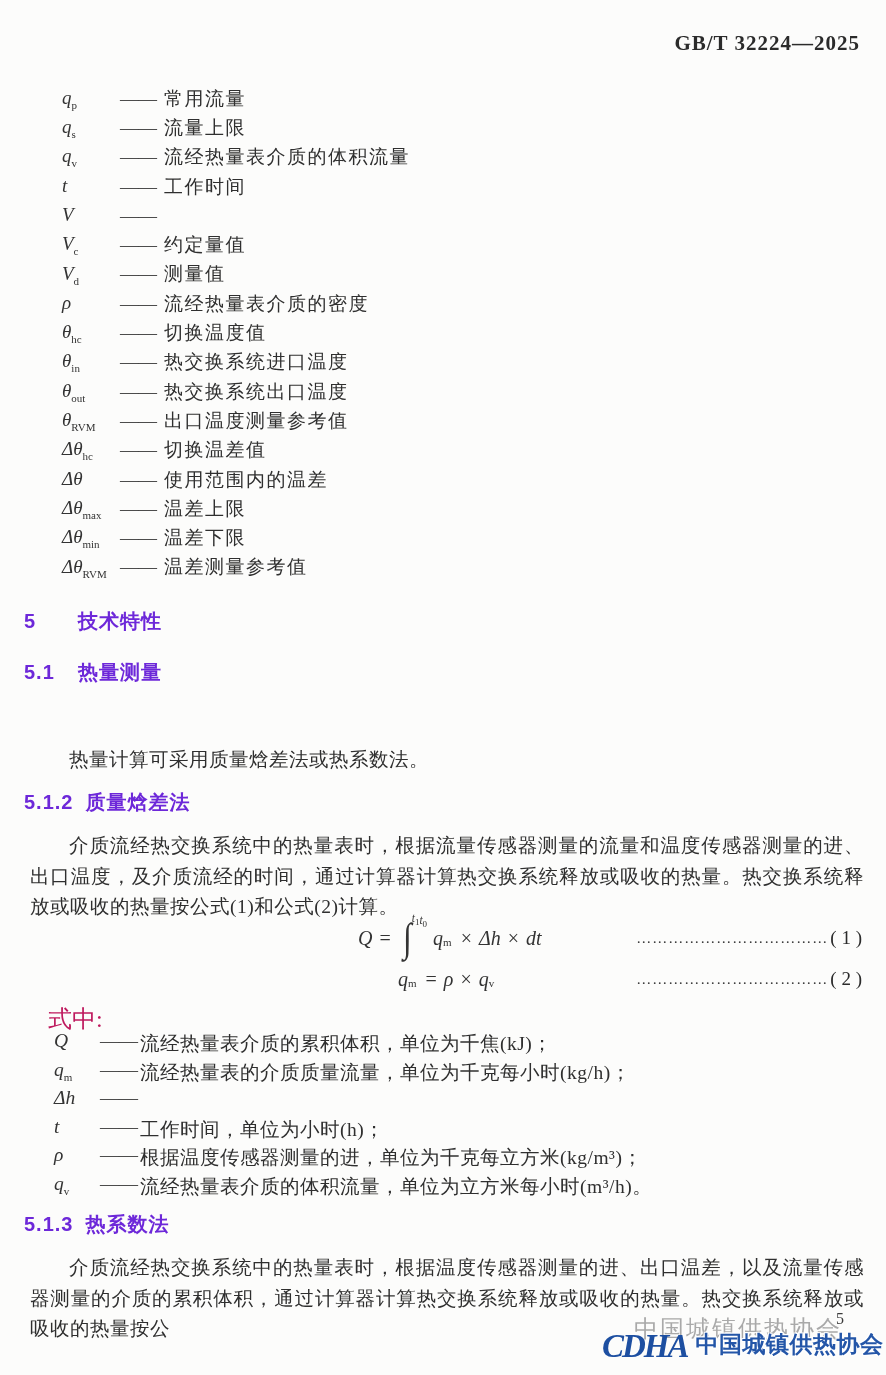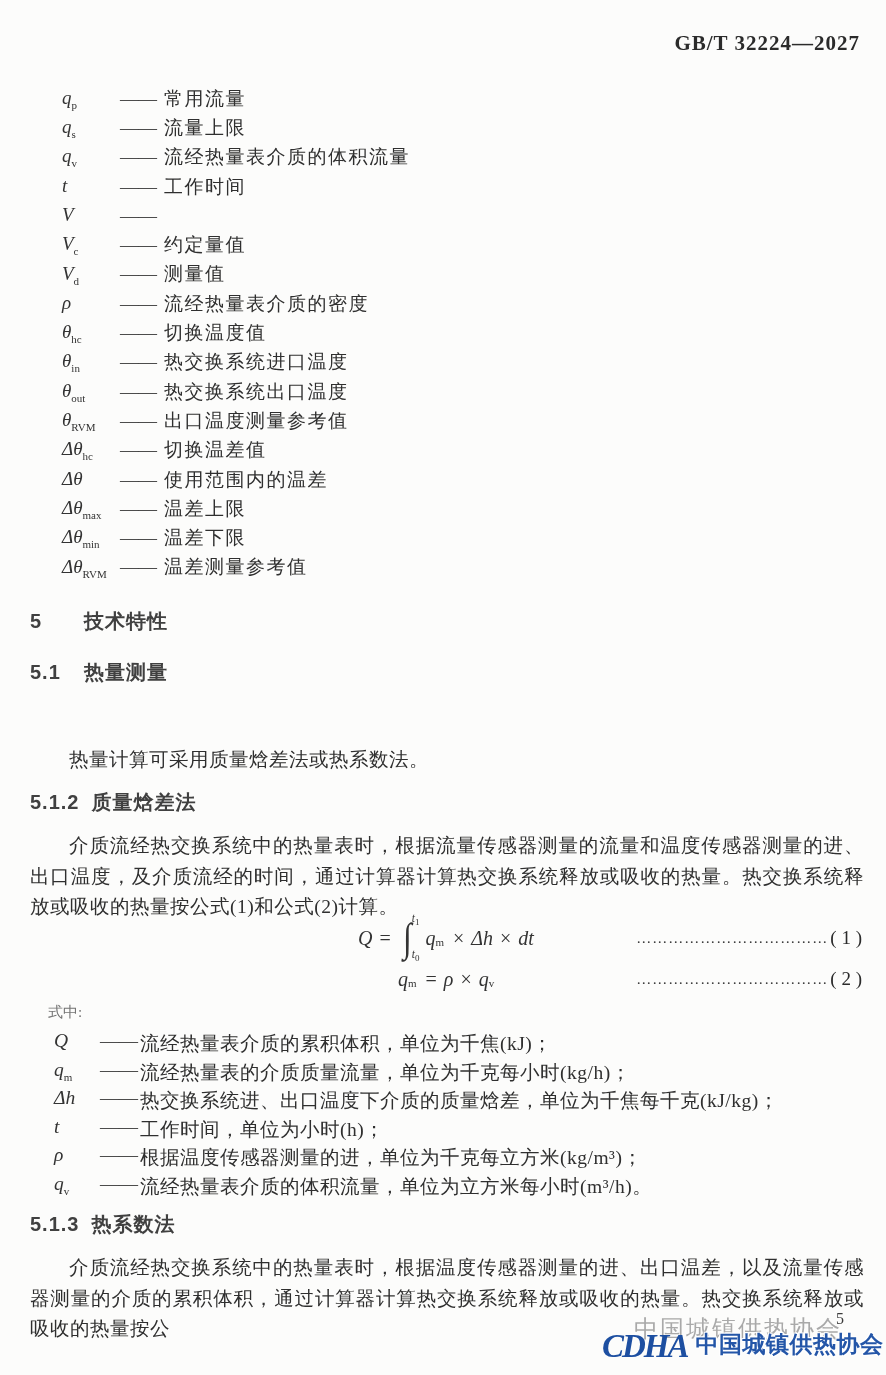--- a/index.html
+++ b/index.html
@@ -20,23 +20,23 @@
   
   .symbols{position:absolute;top:84px;left:62px;right:37px;}
   .sym-row{display:flex;align-items:center;height:29.3px;font-size:19px;}
   .sym{width:58px;font-style:italic;flex:0 0 auto;}
   .sym .sv{font-style:italic;}
   .sym sub,.term sub{font-style:normal;font-size:11px;letter-spacing:0;}
   .dash{width:44px;flex:0 0 auto;font-style:normal;letter-spacing:-1px;color:#444;}
   .def{font-style:normal;letter-spacing:1.5px;color:#2f2f2f;}
   
   .hx{
-    position:absolute;left:30px;
+    position:absolute;left:24px;
     font-family:"Liberation Sans","DejaVu Sans",sans-serif;
-    font-weight:bold;font-size:20px;color:#404040;letter-spacing:1px;
+    font-weight:bold;font-size:20px;color:#6d28d9;letter-spacing:1px;
     white-space:nowrap;
   }
   .hx .h-num{display:inline-block;min-width:42px;margin-right:12px;letter-spacing:1px;}
   .h5{top:608px;}
   .h51{top:659px;}
   .h511{top:704px;}
   .h512{top:789px;}
   .h513{top:1211px;}
   
   .para{
@@ -52,30 +52,30 @@
   .eq1{top:912px;height:52px;}
   .eq2{top:962px;height:34px;}
   .eq1 .eq-body{margin-left:358px;}
   .eq2 .eq-body{margin-left:398px;}
   .eq-body{display:inline-flex;align-items:center;white-space:nowrap;}
   .var{font-style:italic;}
   .vsub{font-style:normal;font-size:11px;position:relative;top:4px;margin-right:2px;}
   .op{font-style:normal;margin:0 7px;color:#333;}
   .int-wrap{display:inline-flex;align-items:center;margin:0 2px 0 4px;}
   .int-sign{font-size:40px;font-style:normal;line-height:1;color:#333;transform:scaleX(.8);}
-  .int-lims{display:inline-flex;flex-direction:column;justify-content:space-between;height:46px;font-size:11.5px;margin-left:-1px;margin-right:4px;}
+  .int-lims{display:inline-flex;flex-direction:row;justify-content:space-between;height:46px;font-size:11.5px;margin-left:-1px;margin-right:4px;}
   .lim{font-style:italic;line-height:1;}
   .lim sub{font-style:normal;font-size:9px;}
   .lim.top{margin-top:-2px;}
   .lim.bot{margin-bottom:-2px;}
   .eq-num{margin-left:auto;white-space:nowrap;display:inline-flex;align-items:center;}
   .leader{font-size:15px;letter-spacing:1px;color:#333;}
   .num{font-size:19px;margin-left:2px;color:#2b2b2b;}
   
-  .explain-label{position:absolute;top:1003px;left:48px;font-size:15px;color:#737373;}
+  .explain-label{position:absolute;top:1003px;left:48px;font-size:24px;color:#be185d;}
   .explain{position:absolute;top:1030px;left:54px;right:18px;}
   .exp-row{display:flex;align-items:flex-start;min-height:28.6px;font-size:19.5px;}
   .term{width:46px;flex:0 0 auto;font-style:italic;}
   .exp-dash{width:40px;flex:0 0 auto;letter-spacing:-1px;color:#444;}
   .exp-def{color:#2f2f2f;letter-spacing:0.5px;}
   
   .footer{position:absolute;top:1310px;right:-4px;width:306px;height:62px;}
   .watermark{
     position:absolute;top:3px;left:50px;z-index:1;
     font-size:24px;color:#a9a9a9;letter-spacing:2px;white-space:nowrap;
@@ -94,21 +94,21 @@
     font-size:23px;font-weight:bold;color:#2456a8;letter-spacing:0.5px;
     font-family:"Liberation Sans","DejaVu Sans",sans-serif;
     text-shadow:-1px -1px 0 #fff,1px -1px 0 #fff,-1px 1px 0 #fff,1px 1px 0 #fff;
   }
 </style>
 </head>
 <body>
 
 <div class="page">
 
-  <div class="std-header">GB/T 32224—2027</div>
+  <div class="std-header">GB/T 32224—2025</div>
 
   <div class="symbols">
     <div class="sym-row">
         <span class="sym"><span class="sv">q</span><sub>p</sub></span>
         <span class="dash">——</span>
         <span class="def">常用流量</span>
       </div>
     <div class="sym-row">
         <span class="sym"><span class="sv">q</span><sub>s</sub></span>
         <span class="dash">——</span>
@@ -248,21 +248,20 @@
         <span class="exp-def">流经热量表介质的累积体积，单位为千焦(kJ)；</span>
       </div>
     <div class="exp-row">
         <span class="term"><span>q</span><sub>m</sub></span>
         <span class="exp-dash">——</span>
         <span class="exp-def">流经热量表的介质质量流量，单位为千克每小时(kg/h)；</span>
       </div>
     <div class="exp-row">
         <span class="term"><span>Δh</span><sub></sub></span>
         <span class="exp-dash">——</span>
-        <span class="exp-def">热交换系统进、出口温度下介质的质量焓差，单位为千焦每千克(kJ/kg)；</span>
       </div>
     <div class="exp-row">
         <span class="term"><span>t</span><sub></sub></span>
         <span class="exp-dash">——</span>
         <span class="exp-def">工作时间，单位为小时(h)；</span>
       </div>
     <div class="exp-row">
         <span class="term"><span>ρ</span><sub></sub></span>
         <span class="exp-dash">——</span>
         <span class="exp-def">根据温度传感器测量的进，单位为千克每立方米(kg/m³)；</span>

